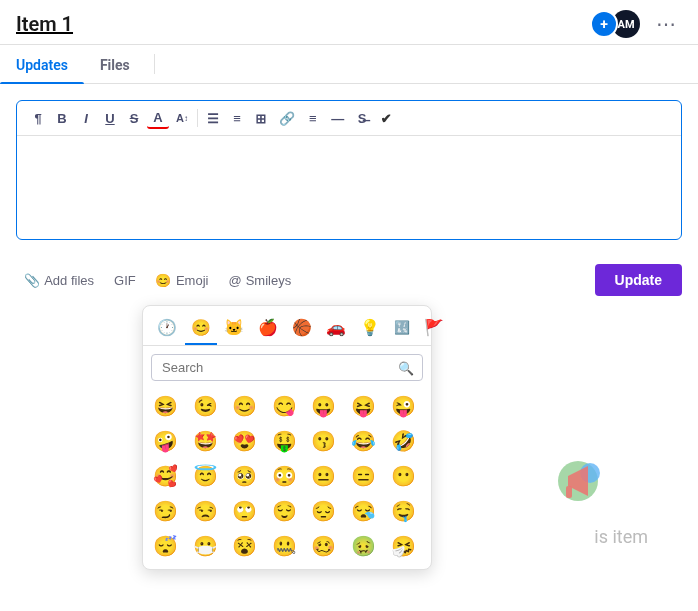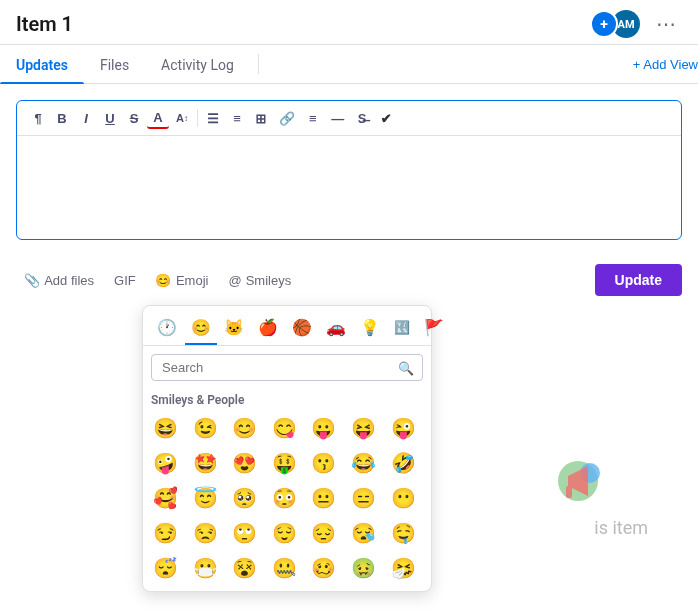--- a/index.html
+++ b/index.html
@@ -17,20 +17,21 @@
       display: flex;
       align-items: center;
       justify-content: space-between;
       padding: 10px 16px 6px 16px;
       border-bottom: 1px solid #e0e0e0;
     }
     .header-left {
       display: flex;
       align-items: flex-start;
       gap: 8px;
+      text-decoration: underline;
     }
     .item-title {
       font-size: 20px;
       font-weight: 600;
       color: #1a1a1a;
     }
     .header-right {
       display: flex;
       align-items: center;
       gap: 10px;
@@ -50,21 +51,21 @@
       color: white;
       font-size: 14px;
       font-weight: bold;
       cursor: pointer;
       border: 2px solid white;
       z-index: 1;
     }
     .avatar {
       width: 28px;
       height: 28px;
-      background: #0369a1;
+      background: #0f172a;
       border-radius: 50%;
       display: flex;
       align-items: center;
       justify-content: center;
       color: white;
       font-size: 11px;
       font-weight: bold;
       margin-left: -6px;
     }
     .more-btn {
@@ -84,21 +85,21 @@
       padding: 0 0;
       border-bottom: 1px solid #e0e0e0;
       position: relative;
     }
     .tab {
       padding: 12px 16px 10px 16px;
       font-size: 14px;
       color: #676879;
       cursor: pointer;
       position: relative;
-      font-weight: 400;
+      font-weight: 700;
     }
     .tab.active {
       color: #0073ea;
       font-weight: 600;
     }
     .tab.active::after {
       content: '';
       position: absolute;
       bottom: -1px;
       left: 0;
@@ -311,23 +312,21 @@
       <div class="add-person-icon">+</div>
       <div class="avatar">AM</div>
     </div>
     <button class="more-btn">⋯</button>
   </div>
 </div>
 
 <div class="tabs">
   <div class="tab active">Updates</div>
   <div class="tab">Files</div>
-  <div class="tab">Activity Log</div>
   <div class="tab-divider"></div>
-  <button class="add-view-btn">+ Add View</button>
 </div>
 
 <div class="editor-area">
   <div class="editor-box">
     <div class="toolbar">
       <button class="tool-btn">¶</button>
       <button class="tool-btn" style="font-weight:900;">B</button>
       <button class="tool-btn" style="font-style:italic;">I</button>
       <button class="tool-btn" style="text-decoration:underline;">U</button>
       <button class="tool-btn" style="text-decoration:line-through;">S</button>
@@ -379,21 +378,20 @@
     <button class="emoji-tab">💡</button>
     <button class="emoji-tab" style="font-size:13px;">🔣</button>
     <button class="emoji-tab">🚩</button>
   </div>
   <div class="emoji-search">
     <div class="search-input-wrap">
       <input class="emoji-search-input" type="text" placeholder="Search" style="">
       <span class="search-icon-inner">🔍</span>
     </div>
   </div>
-  <div class="emoji-section-label">Smileys &amp; People</div>
   <div class="emoji-grid-wrap">
     <div class="emoji-grid" id="emoji-grid">
     <div class="emoji-cell">😆</div>
         <div class="emoji-cell">😉</div>
         <div class="emoji-cell">😊</div>
         <div class="emoji-cell">😋</div>
         <div class="emoji-cell">😛</div>
         <div class="emoji-cell">😝</div>
         <div class="emoji-cell">😜</div>
         <div class="emoji-cell">🤪</div>
@@ -428,20 +426,20 @@
         <div class="emoji-cell">😕</div>
         <div class="emoji-cell">😟</div>
         <div class="emoji-cell">🙁</div>
         <div class="emoji-cell">😮</div>
         <div class="emoji-cell">😯</div>
         <div class="emoji-cell">😲</div>
       </div>
   </div>
 </div>
 
-<div class="bg-text" style="position:absolute; right:50px; bottom:73px; font-size:18px; color:#bbb; z-index:0;">is item</div>
+<div class="bg-text" style="position:absolute; right:50px; bottom:64px; font-size:18px; color:#bbb; z-index:0;">is item</div>
 
 <svg style="position:absolute; right:90px; bottom:100px; opacity:0.7; z-index:0;" width="60" height="60" viewBox="0 0 60 60">
   <ellipse cx="30" cy="30" rx="20" ry="20" fill="#4CAF50" opacity="0.7"></ellipse>
   <ellipse cx="42" cy="22" rx="10" ry="10" fill="#2196F3" opacity="0.8"></ellipse>
   <polygon points="20,25 40,15 40,45 20,35" fill="#e53935" opacity="0.85"></polygon>
   <rect x="18" y="35" width="6" height="12" rx="2" fill="#e53935" opacity="0.85"></rect>
 </svg>
 
 </body></html>

